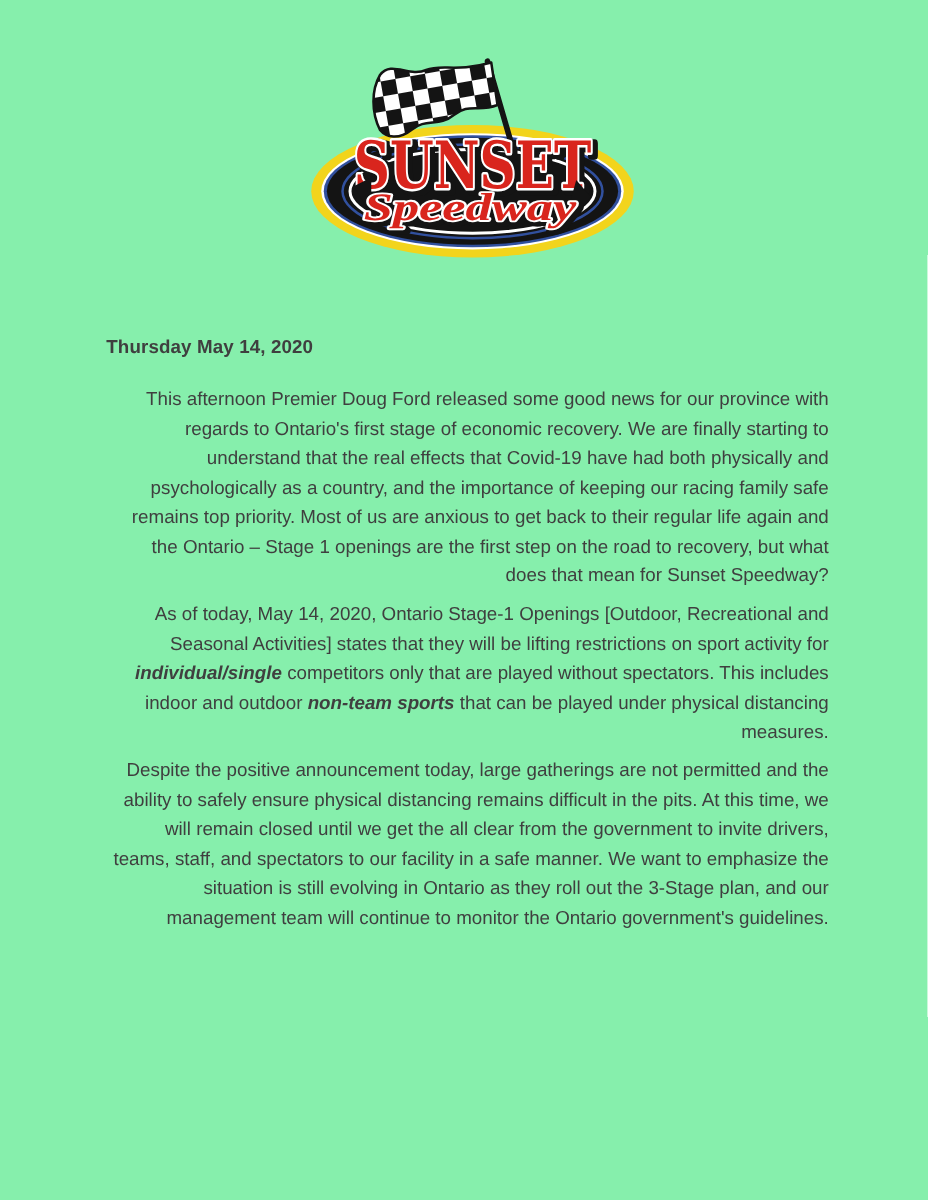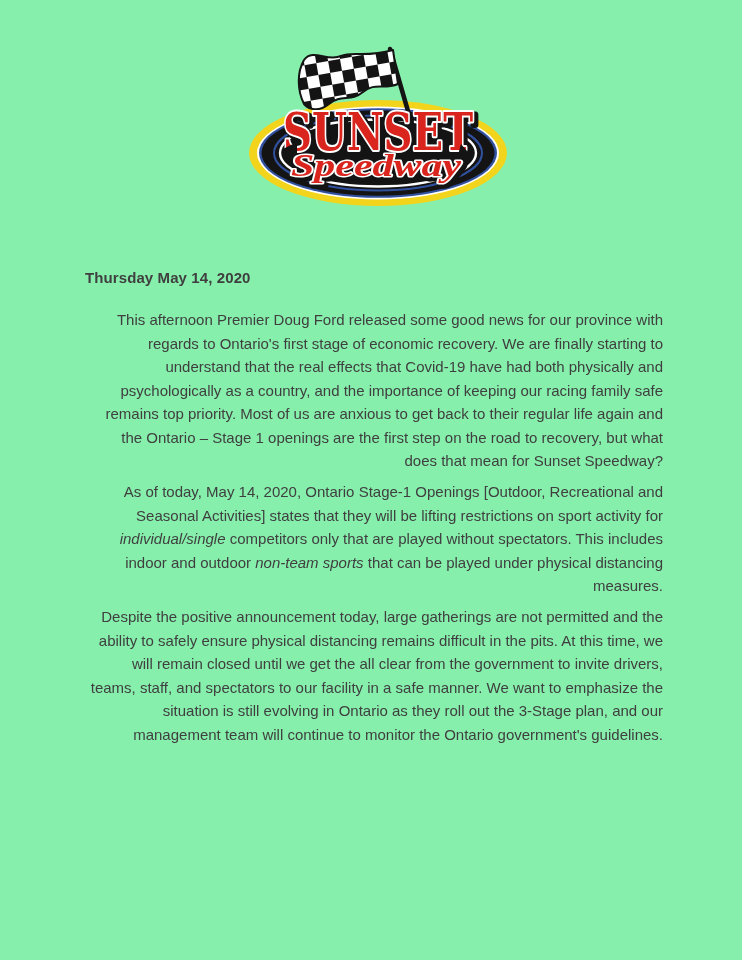--- a/index.html
+++ b/index.html
@@ -40,21 +40,21 @@
     top: 308px;
     width: 578px;
     font-size: 15px;
     line-height: 23.5px;
     color: #3f3f3f;
   }
   .body-text p {
     margin: 0 0 7.5px 0;
   }
   .body-text .bi {
-    font-weight: normal;
+    font-weight: bold;
     font-style: italic;
   }
 </style>
 </head>
 <body>
 
 <div class="page">
 
   <div class="logo">
     <svg viewBox="0 0 262 164" xmlns="http://www.w3.org/2000/svg">

